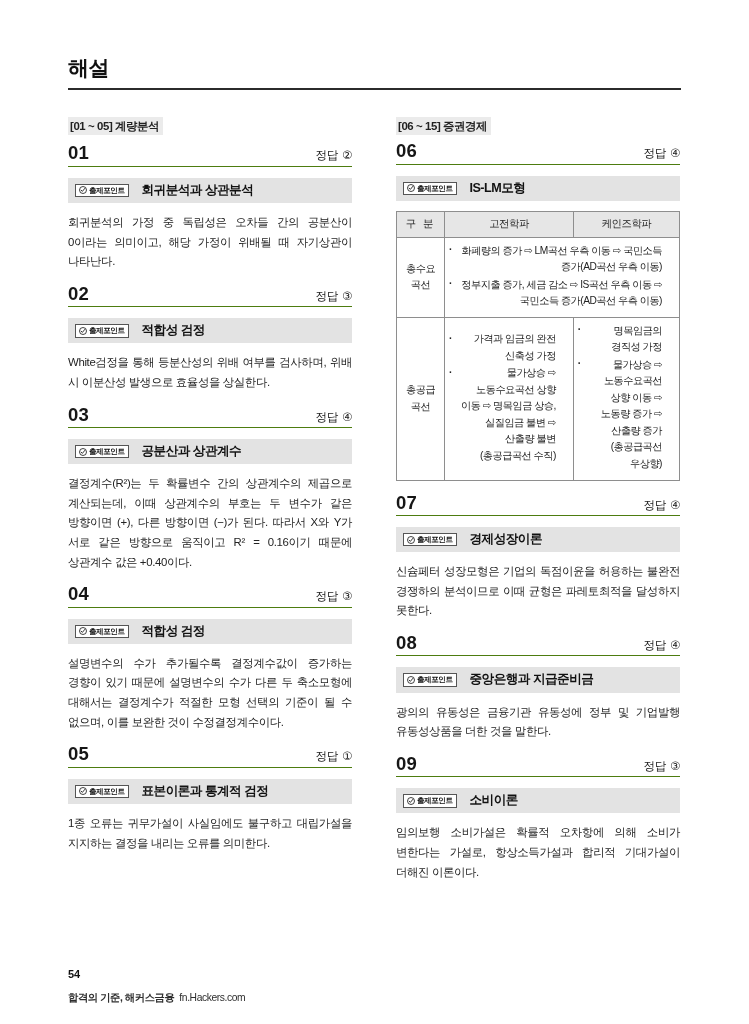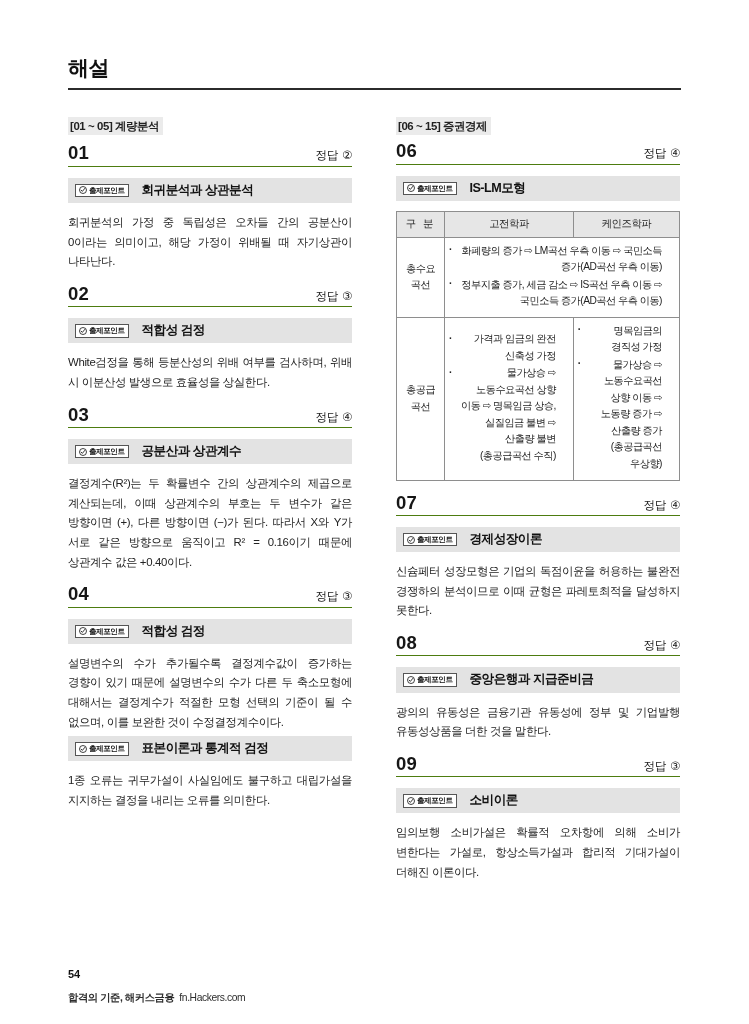--- a/index.html
+++ b/index.html
@@ -329,20 +329,24 @@
                   <path d="M4.3 8.3 L6.8 10.7 L11.6 4.8" fill="none" stroke="#111" stroke-width="1.7" stroke-linecap="round" stroke-linejoin="round"></path>
                 </svg>
             </span>
             <span>출제포인트</span>
           </span>
           <span class="point-title">적합성 검정</span>
         </div>
         <p class="explain">설명변수의 수가 추가될수록 결정계수값이 증가하는 경향이 있기 때문에 설명변수의 수가 다른 두 축소모형에 대해서는 결정계수가 적절한 모형 선택의 기준이 될 수 없으며, 이를 보완한 것이 수정결정계수이다.</p>
 
         
+        <div class="q-head">
+          <span class="q-num">05</span>
+          <span class="q-ans"><span>정답</span> <span class="circ">①</span></span>
+        </div>
         <div class="point-bar">
           <span class="badge">
             <span class="check-icon">
               <svg width="8" height="8" viewBox="0 0 16 16">
                   <circle cx="8" cy="8" r="7" fill="none" stroke="#111" stroke-width="1.6"></circle>
                   <path d="M4.3 8.3 L6.8 10.7 L11.6 4.8" fill="none" stroke="#111" stroke-width="1.7" stroke-linecap="round" stroke-linejoin="round"></path>
                 </svg>
             </span>
             <span>출제포인트</span>
           </span>

